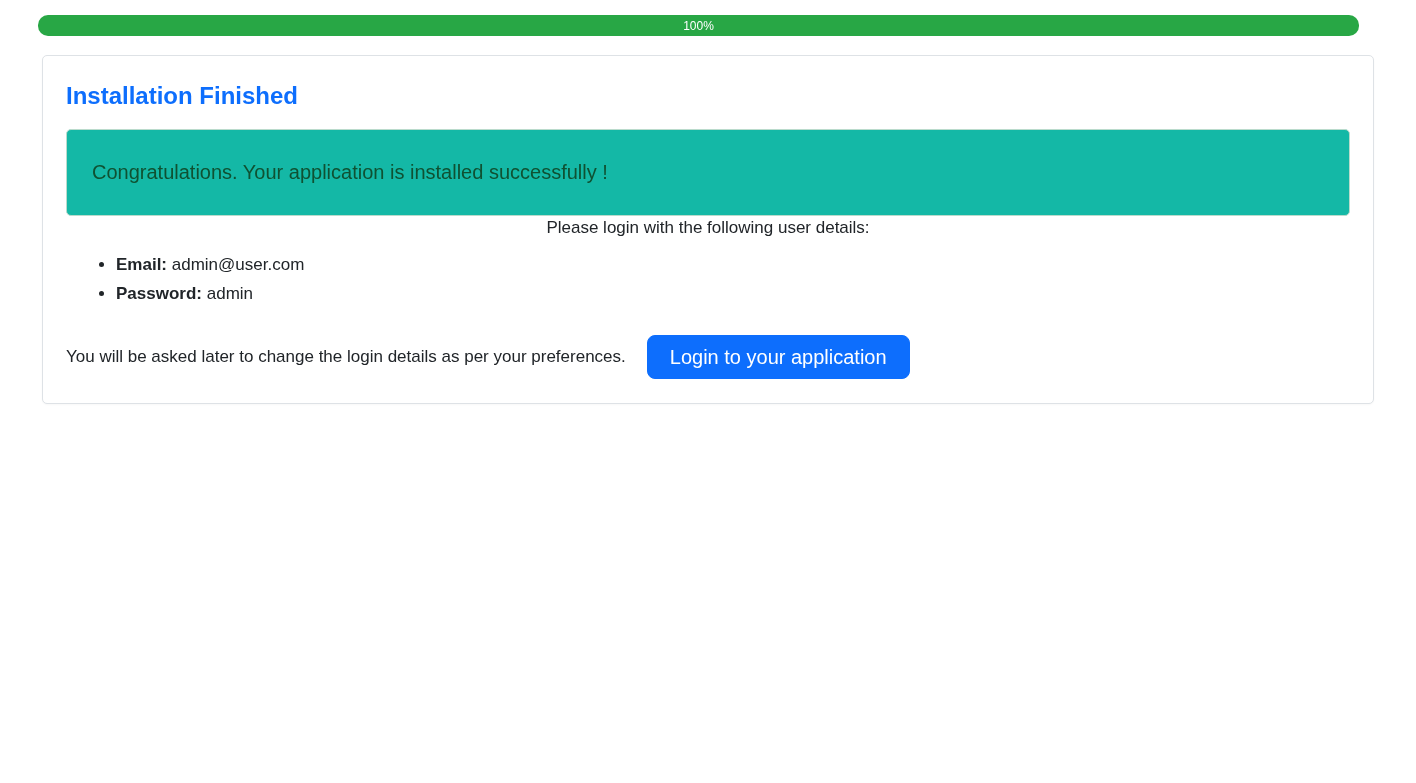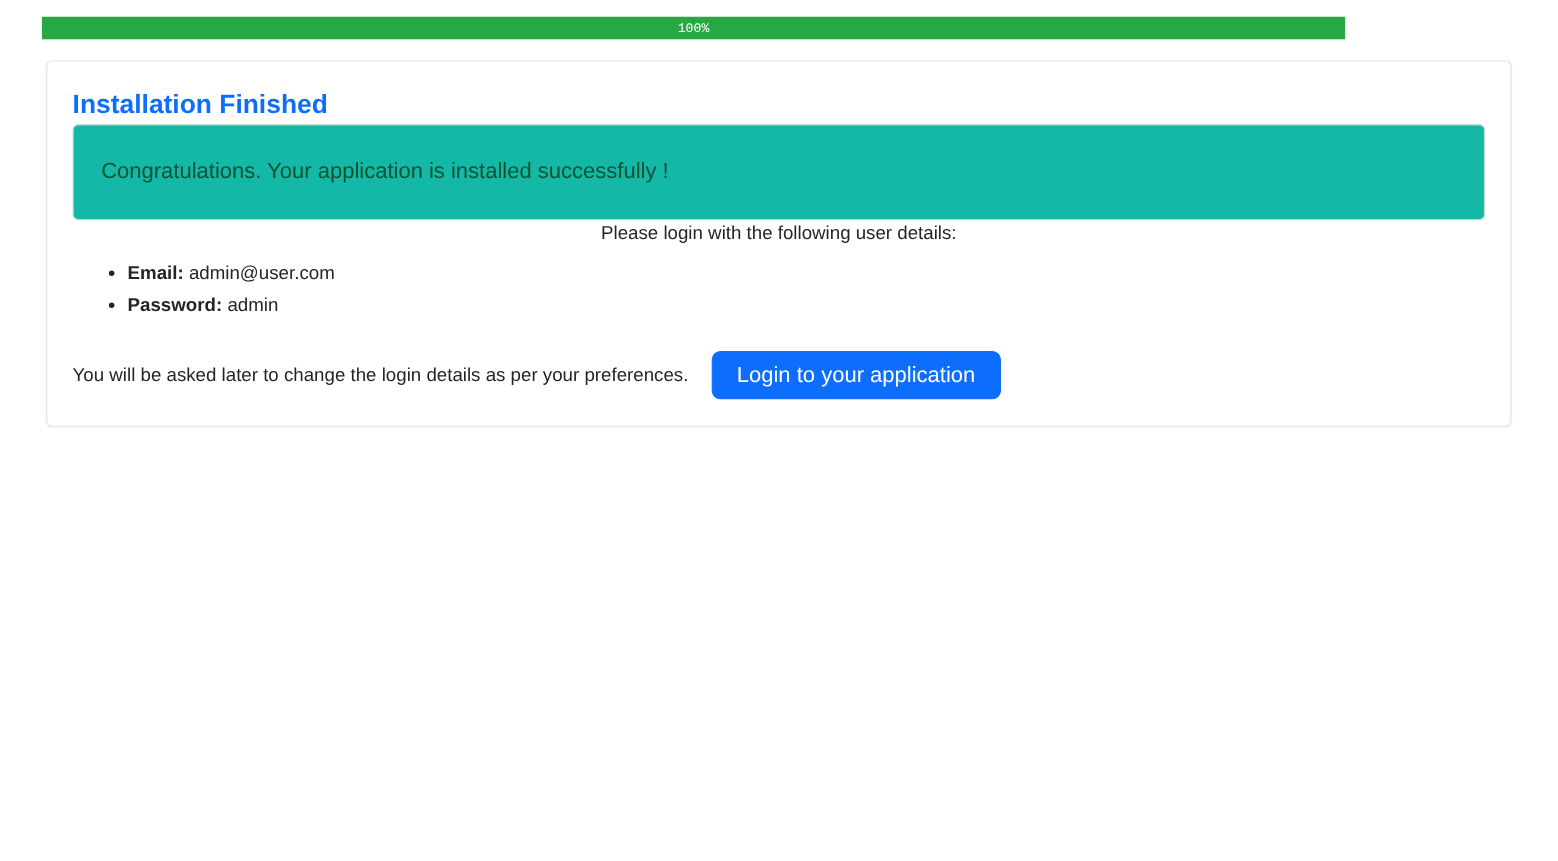--- a/index.html
+++ b/index.html
@@ -7,22 +7,22 @@
   body {
     width: 1416px; height: 783px;
     background: #ffffff;
     font-family: "Liberation Sans", sans-serif;
     color: #212529;
   }
   .page { position: relative; width: 1416px; height: 783px; overflow: hidden; }
 
   
   .progress-track {
-    position: absolute; left: 38px; top: 15px; width: 1185px; height: 21px;
-    background: #e9ecef; border-radius: 0; overflow: hidden; font-family: Liberation Mono, monospace;
+    position: absolute; left: 38px; top: 15px; width: 1321px; height: 21px;
+    background: #e9ecef; border-radius: 10px; overflow: hidden;
   }
   .progress-bar {
     height: 100%;
     background: #28a745;
     display: flex; align-items: center; justify-content: center;
     color: #ffffff; font-size: 12px; line-height: 1;
   }
 
   
   .card {
@@ -47,21 +47,21 @@
   }
   .card-subtitle {
     margin: 0;
     font-size: 25px; font-weight: bold;
     color: #0d6efd;
     line-height: 1.2;
   }
   .card-body { padding: 0 23px 24px; }
 
   .section-title {
-    margin: 27px 0 4px 0;
+    margin: 27px 0 20px 0;
     font-size: 24px; font-weight: bold;
     color: #0d6efd;
     line-height: 1.1;
   }
 
   .alert-success {
     background: #14b8a6;
     border: 1px solid #badbcc;
     border-radius: 5px;
     color: #0f5132;

